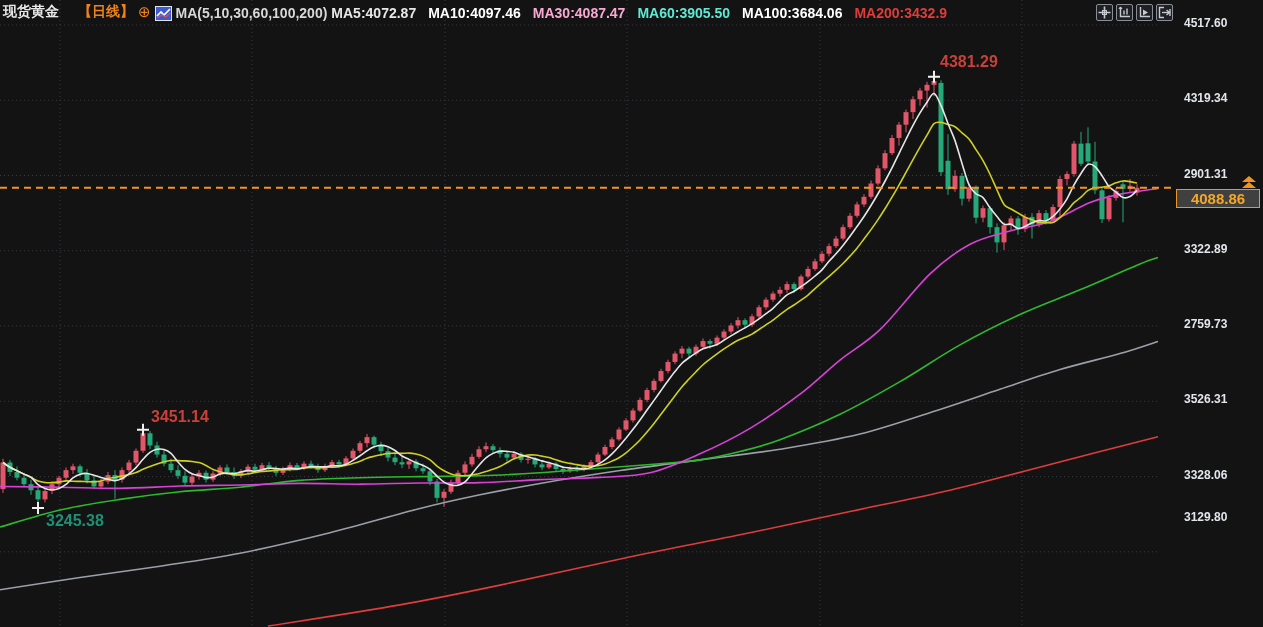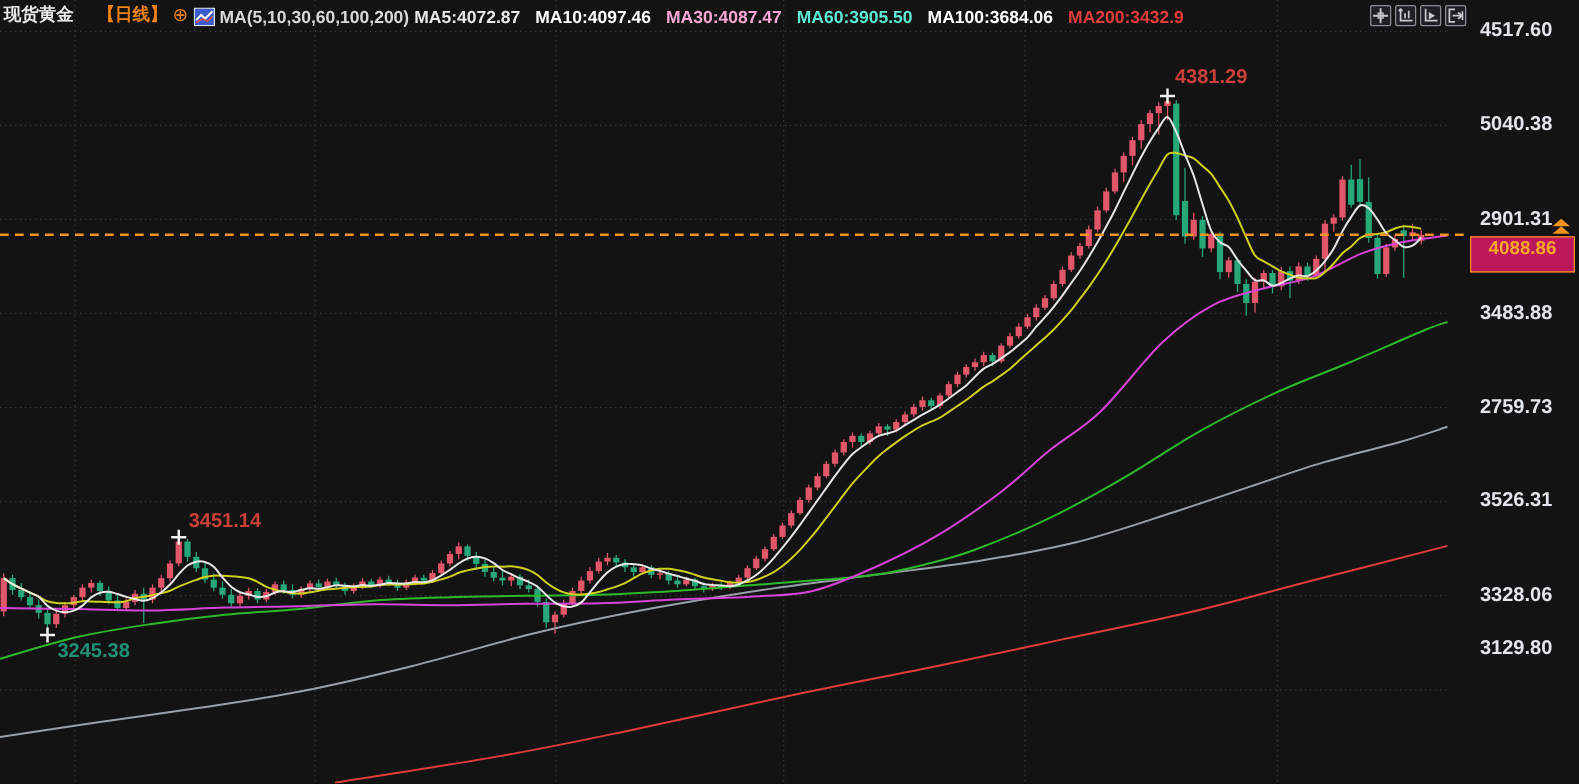--- a/index.html
+++ b/index.html
@@ -10,23 +10,23 @@
           font-size:14px;font-weight:bold;white-space:nowrap;}
   .sym{color:#e8e8e8;}
   .period{color:#ef8318;margin-left:15px;}
   .plus{color:#ef8318;font-weight:normal;font-size:15px;}
   .kicon{width:17px;height:15px;display:inline-block;}
   .ma-group{color:#d8d8d8;}
   #ma-legend{display:flex;gap:12px;}
   .toolbar{position:absolute;top:4px;left:1096px;display:flex;gap:3px;}
   .tool-btn{width:17px;height:17px;border:1px solid #8a8f96;background:#1f2023;border-radius:2px;
             display:flex;align-items:center;justify-content:center;padding:0;box-sizing:border-box;}
-  #y-axis .tick{position:absolute;left:1184px;font-size:16px;font-weight:bold;color:#e2e5ea;}
-  #price-badge{position:absolute;left:1176px;width:84px;height:29px;box-sizing:border-box;
-               border:1px solid #f0941f;background:#be185d;color:#f5a728;font-size:15px;
+  #y-axis .tick{position:absolute;left:1184px;font-size:12px;font-weight:bold;color:#e2e5ea;}
+  #price-badge{position:absolute;left:1176px;width:84px;height:19px;box-sizing:border-box;
+               border:1px solid #f0941f;background:#404040;color:#f5a728;font-size:15px;
                font-weight:bold;text-align:center;line-height:18px;}
   #price-arrow{position:absolute;left:1240px;width:18px;height:13px;}
   .watermark{position:absolute;left:1130px;top:571px;font-size:30px;color:#ccd2da;
              letter-spacing:6px;opacity:.92;}
 </style>
 </head>
 <body>
 
 <div class="root">
 
@@ -433,23 +433,23 @@
         <path d="M6 1.5 H1.5 V11.5 H6" stroke="#c6cad0" stroke-width="1.4" fill="none"></path>
         <path d="M4 6.5 H11" stroke="#c6cad0" stroke-width="1.4"></path>
         <path d="M8.5 4 L11.5 6.5 L8.5 9" fill="none" stroke="#c6cad0" stroke-width="1.4"></path>
         <path d="M12 3 V10" stroke="#c6cad0" stroke-width="1.4"></path>
       </svg>
     </button>
   </div>
 
   <div id="y-axis">
       <div class="tick" style="top: 16px;">4517.60</div>
-      <div class="tick" style="top: 91.2611px;">5040.38</div>
+      <div class="tick" style="top: 91.2611px;">4319.34</div>
       <div class="tick" style="top: 166.522px;">2901.31</div>
-      <div class="tick" style="top: 241.779px;">3483.88</div>
+      <div class="tick" style="top: 241.779px;">3322.89</div>
       <div class="tick" style="top: 317.041px;">2759.73</div>
       <div class="tick" style="top: 392.302px;">3526.31</div>
       <div class="tick" style="top: 467.559px;">3328.06</div>
       <div class="tick" style="top: 510px;">3129.80</div>
     </div>
 
   <div id="price-badge" style="top: 189px;">
     <span>4088.86</span>
   </div>
   <div id="price-arrow" style="top: 175px;">

